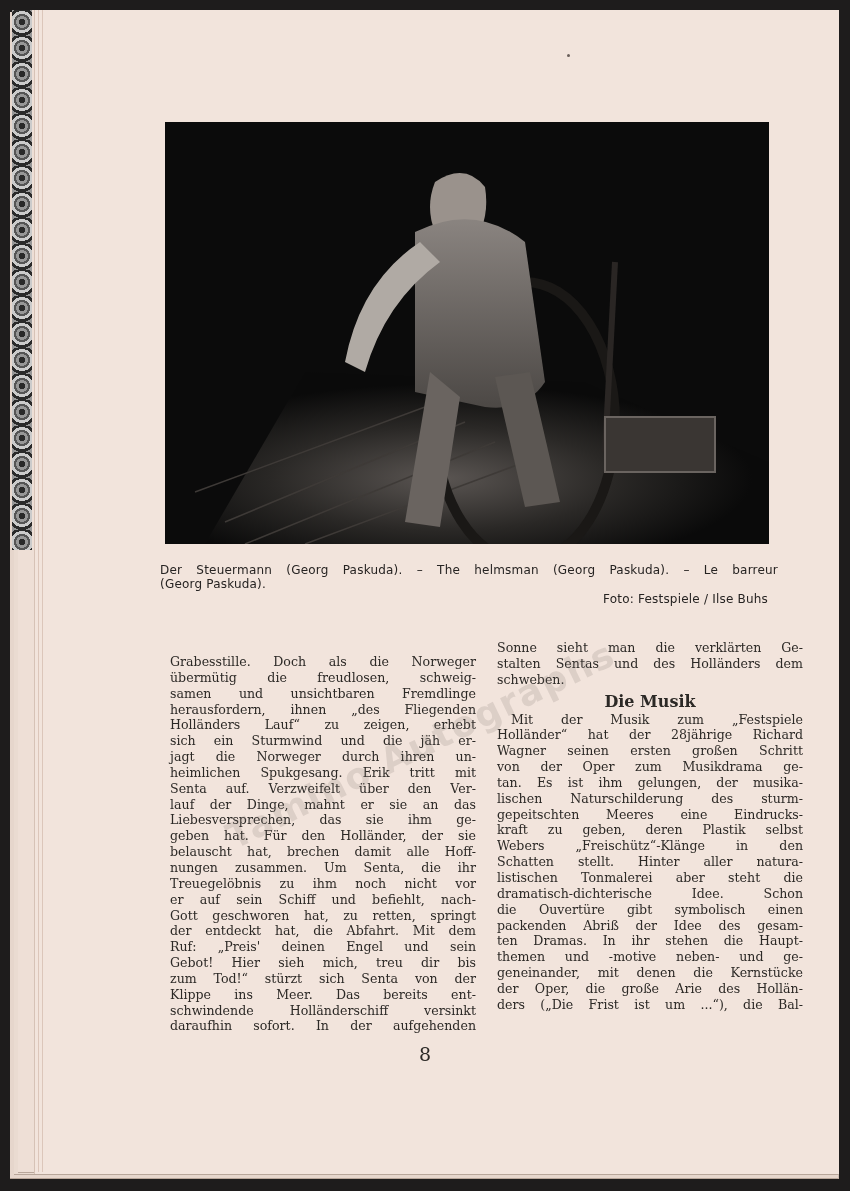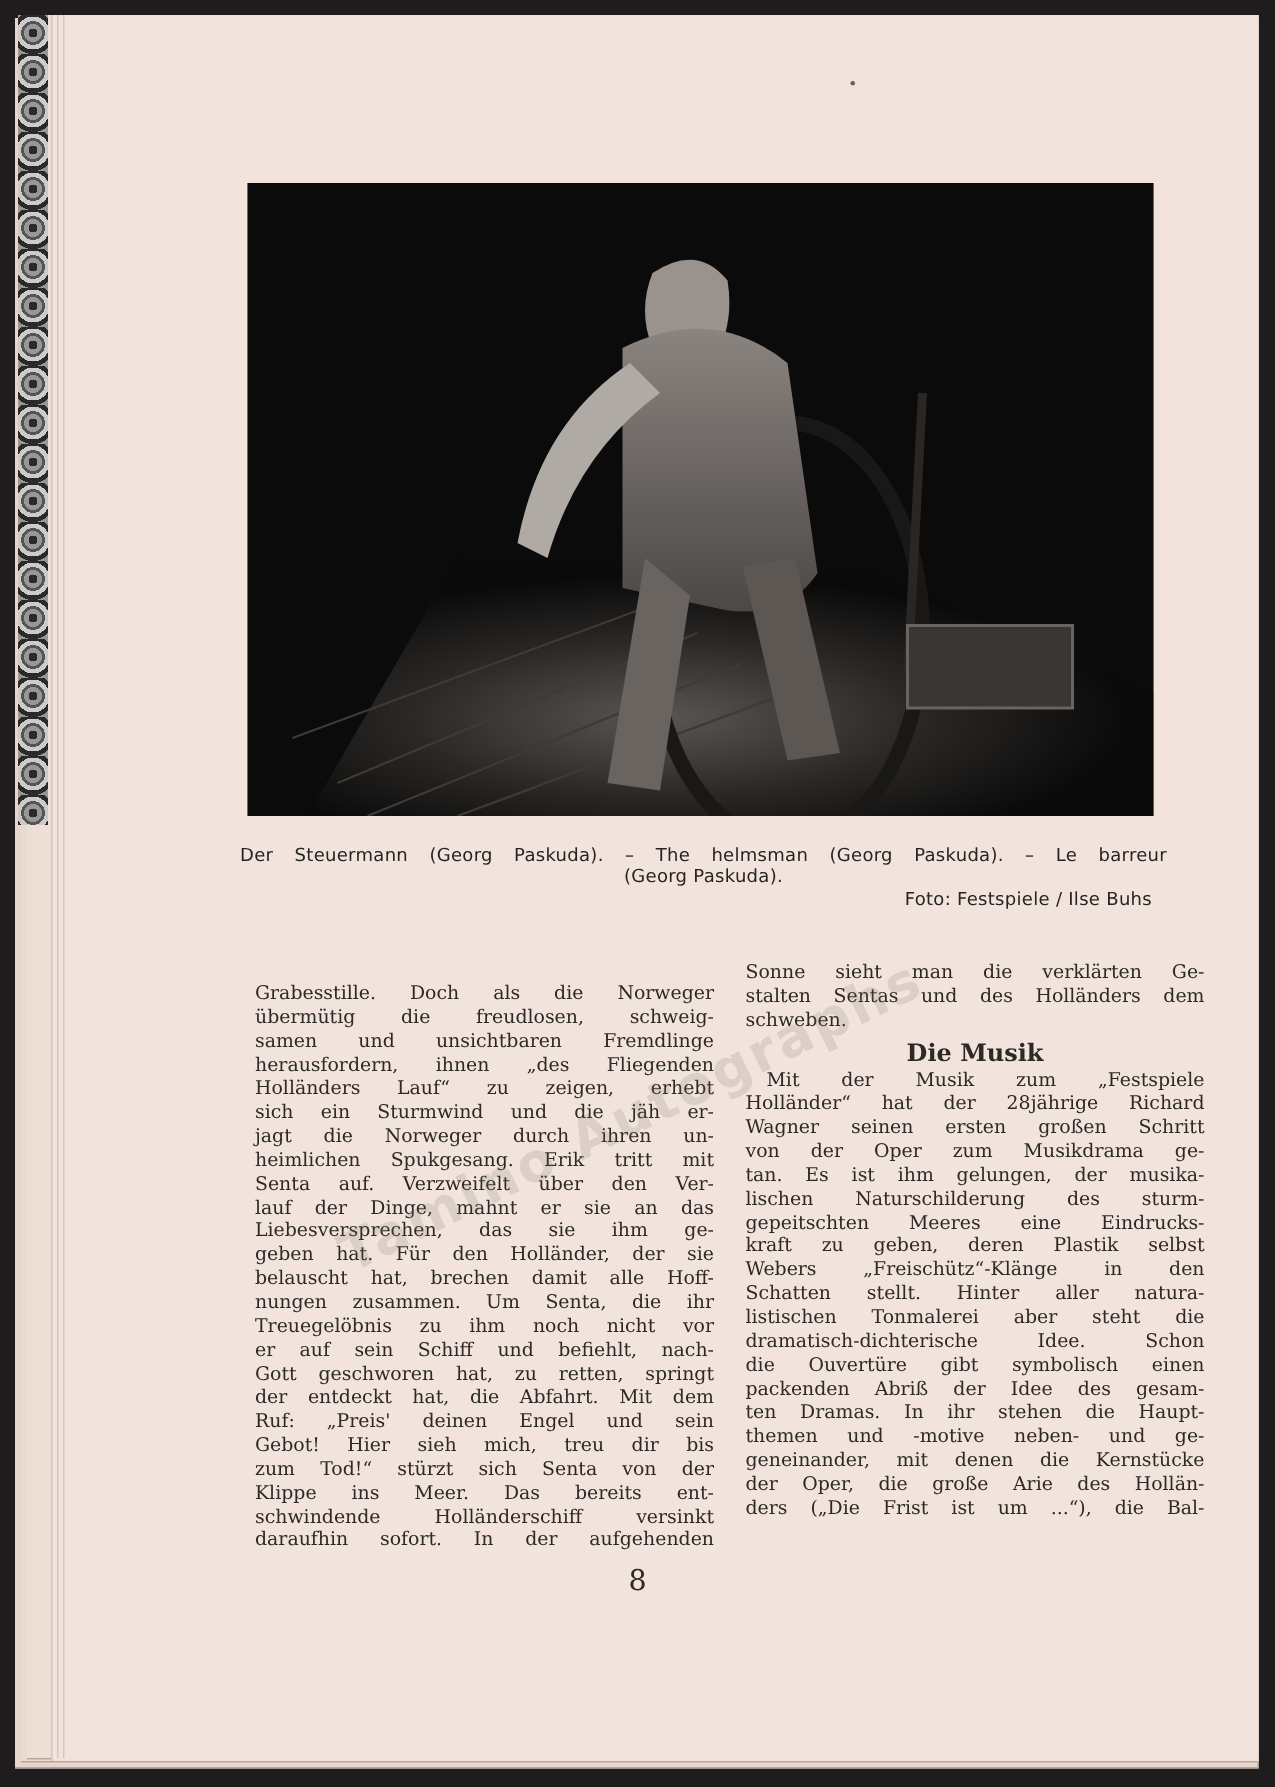--- a/index.html
+++ b/index.html
@@ -12,21 +12,21 @@
     background:
       repeating-radial-gradient(circle at 10px 12px, #2a2a2a 0 3px, #9a9696 3px 6px, #555 6px 8px, #cfcac6 8px 11px);
     background-size:20px 26px; filter:grayscale(1); }
   .page { position:absolute; left:34px; top:10px; width:804px; height:1164px;
     background:#f2e4dc; border-left:1px solid #d6c2b6; }
   .fold-line { position:absolute; top:10px; width:1px; height:1162px; background:#dcc6ba; }
   .photo { position:absolute; left:165px; top:122px; width:604px; height:422px; background:#0b0b0b; overflow:hidden; }
   .photo svg { width:100%; height:100%; display:block; }
   .caption { position:absolute; left:160px; top:563px; width:618px; font-family:"DejaVu Sans", sans-serif; font-size:12px; color:#262322; letter-spacing:0.2px; line-height:14px; }
   .caption .l1 { text-align:justify; text-align-last:justify; }
-  .caption .l2 { text-align:center; }
+  .caption .l2 { }
   .caption .credit { position:absolute; right:10px; top:29px; }
   .col { position:absolute; top:640px; width:306px; font-size:12.6px; line-height:15.85px; color:#2c2926; text-align:justify; }
   .col.left { left:170px;margin-top:14px; }
   .col.right { left:497px; }
   .col .ln { display:block; text-align:justify; text-align-last:justify; white-space:nowrap; }
   .col .ln.last { text-align-last:left; }
   .col h3 { margin:5px 0 2px 0; text-align:center; font-size:16px; font-weight:bold; line-height:17px; }
   .indent { padding-left:14px; }
   .pagenum { position:absolute; left:0; width:850px; top:1043px; text-align:center; font-size:19px; color:#2c2926; }
   .watermark { position:absolute; left:220px; top:820px; transform:rotate(-26deg); transform-origin:left top;

